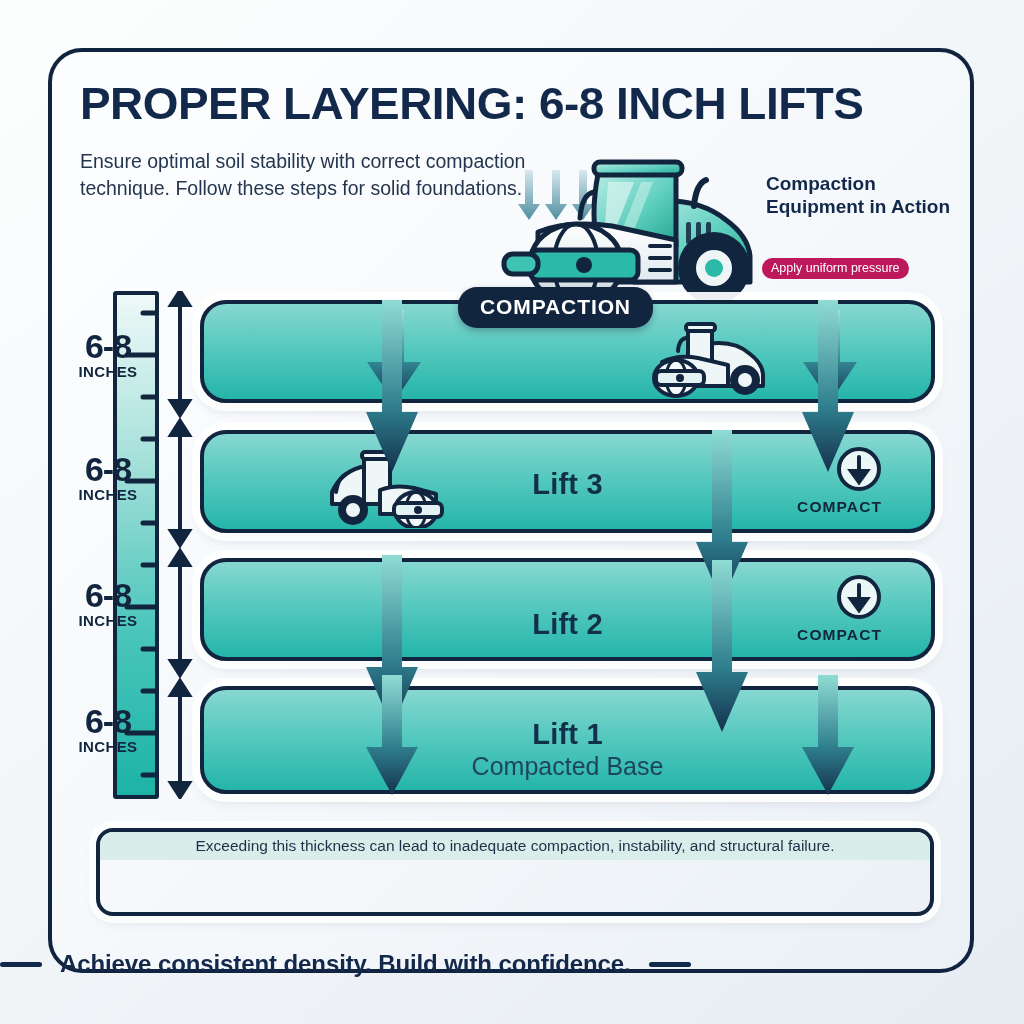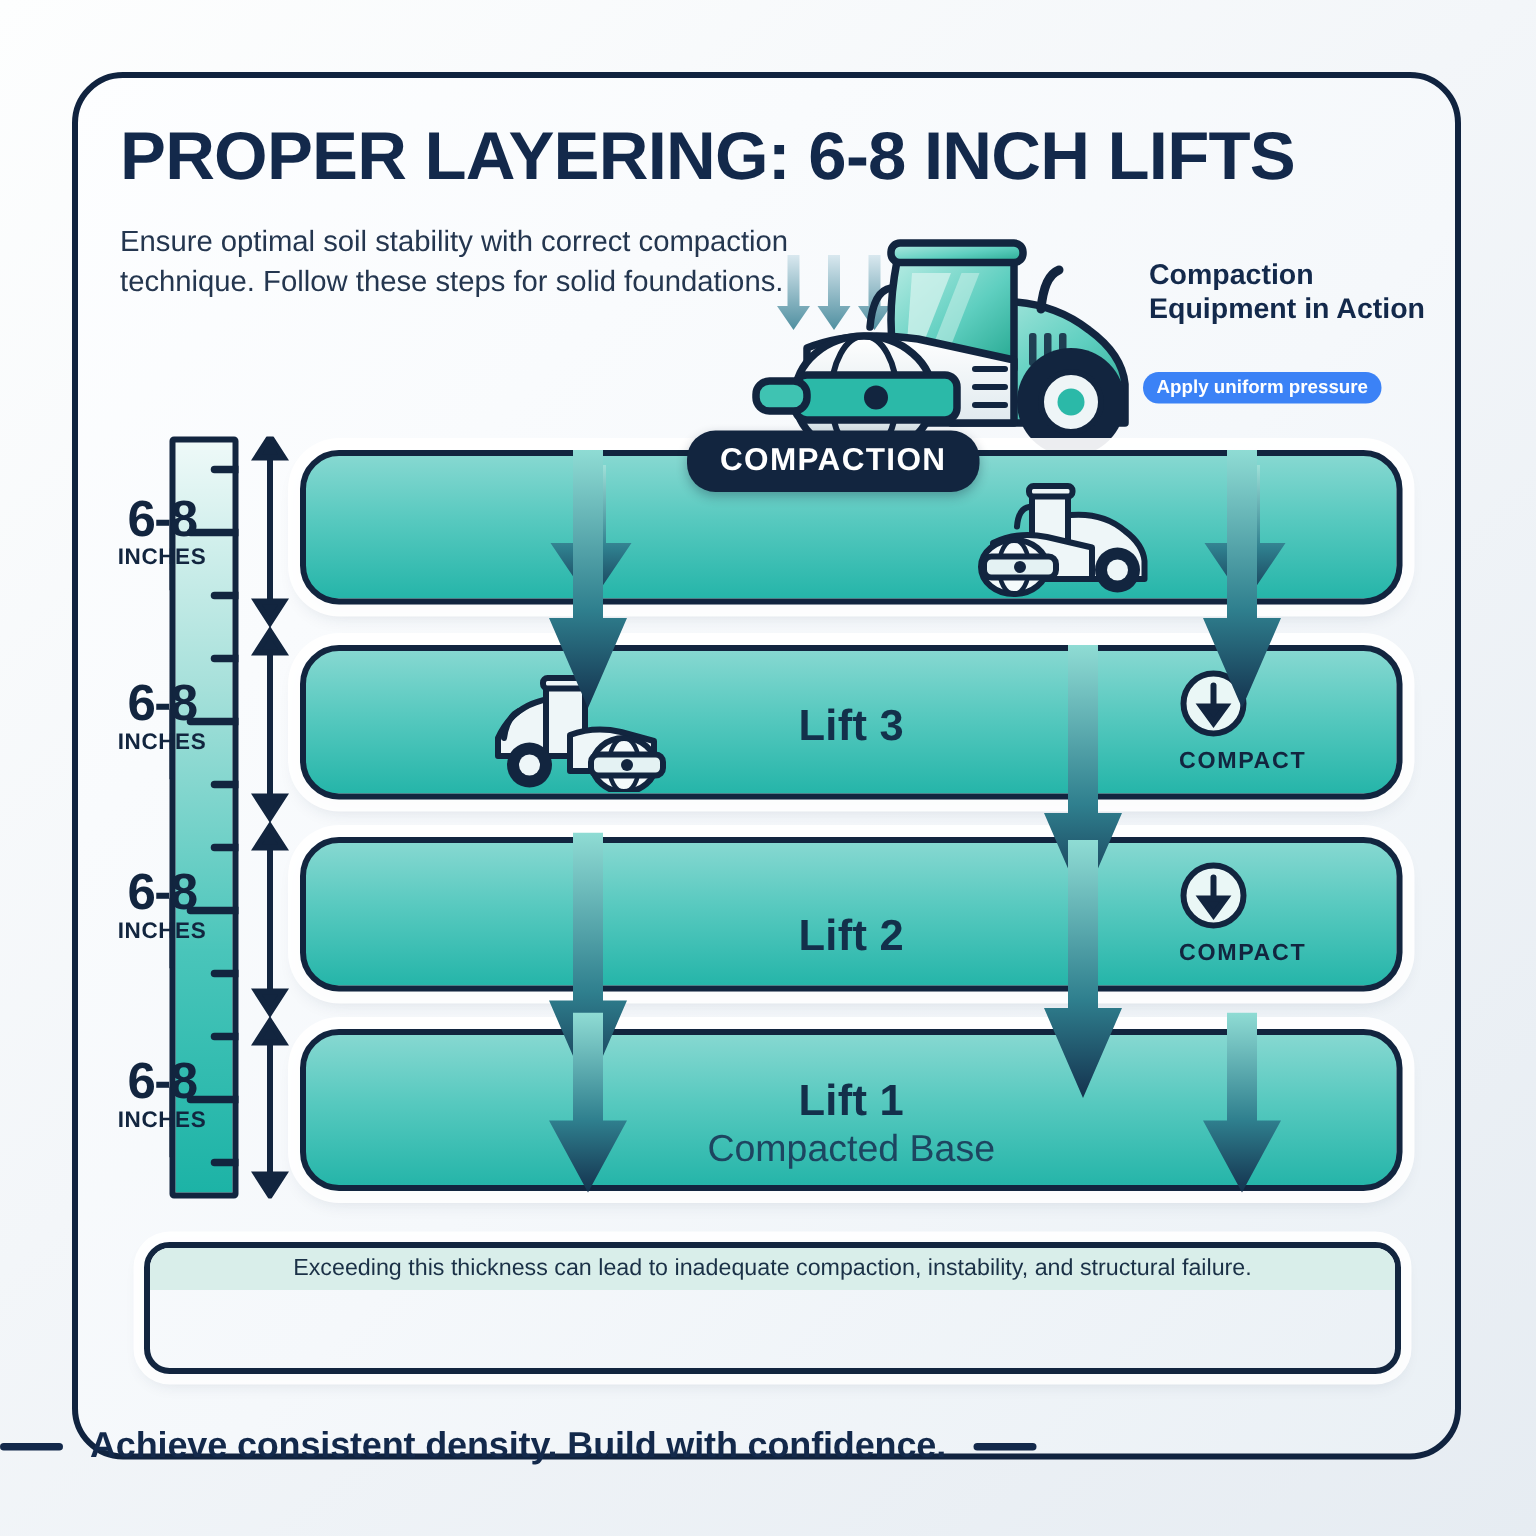--- a/index.html
+++ b/index.html
@@ -30,23 +30,23 @@
   .subtitle{
     position:absolute;left:80px;top:148px;width:450px;
     font-size:19.5px;line-height:27px;color:#24364f;font-weight:500;
   }
   
   .eq-caption{
     position:absolute;left:766px;top:173px;width:190px;
     font-size:19px;line-height:22.5px;font-weight:bold;color:#13294b;
   }
   .eq-pill{
-    position:absolute;left:762px;top:248px;
-    background:#3b82f6;color:#ffffff;border-radius:11px;
-    padding:3px 9px 4px 9px;font-size:12.5px;font-weight:700;white-space:nowrap;
+    position:absolute;left:762px;top:258px;
+    background:#be185d;color:#ffffff;border-radius:11px;
+    padding:3px 9px 4px 9px;font-size:12.5px;font-weight:400;white-space:nowrap;
   }
   
   .roller-top{position:absolute;left:498px;top:140px;width:280px;height:170px;}
   .press-arrows{position:absolute;left:516px;top:168px;width:76px;height:58px;}
   
   .compaction-badge{
     position:absolute;left:458px;top:287px;
     background:#12253f;color:#fff;border-radius:19px;
     padding:8px 22px 9px 22px;font-size:21px;font-weight:bold;letter-spacing:.9px;
     box-shadow:0 3px 7px rgba(10,25,45,.30);
@@ -75,21 +75,21 @@
   .lift-inner{position:absolute;inset:0;overflow:hidden;border-radius:22px;}
   .lift-title{
     position:absolute;left:0;right:0;text-align:center;
     font-size:29px;font-weight:bold;color:#13304b;letter-spacing:.2px;
   }
   .lift-sub{
     position:absolute;left:0;right:0;text-align:center;
     font-size:25px;color:#1d4560;font-weight:500;
   }
   .compact-chip{
-    position:absolute;width:96px;text-align:left;color:#12253f;
+    position:absolute;width:96px;text-align:right;color:#12253f;
   }
   .compact-chip .txt{font-size:15.5px;font-weight:bold;letter-spacing:1.1px;margin-top:2px;}
   
   .flow{position:absolute;width:64px;height:180px;z-index:3;}
   
   .warn{
     position:absolute;left:96px;top:828px;width:838px;height:88px;
     border:4px solid #12253f;border-radius:17px;box-sizing:border-box;overflow:hidden;
     box-shadow:0 0 0 7px rgba(255,255,255,.9),0 5px 12px rgba(25,50,75,.15);
   }

